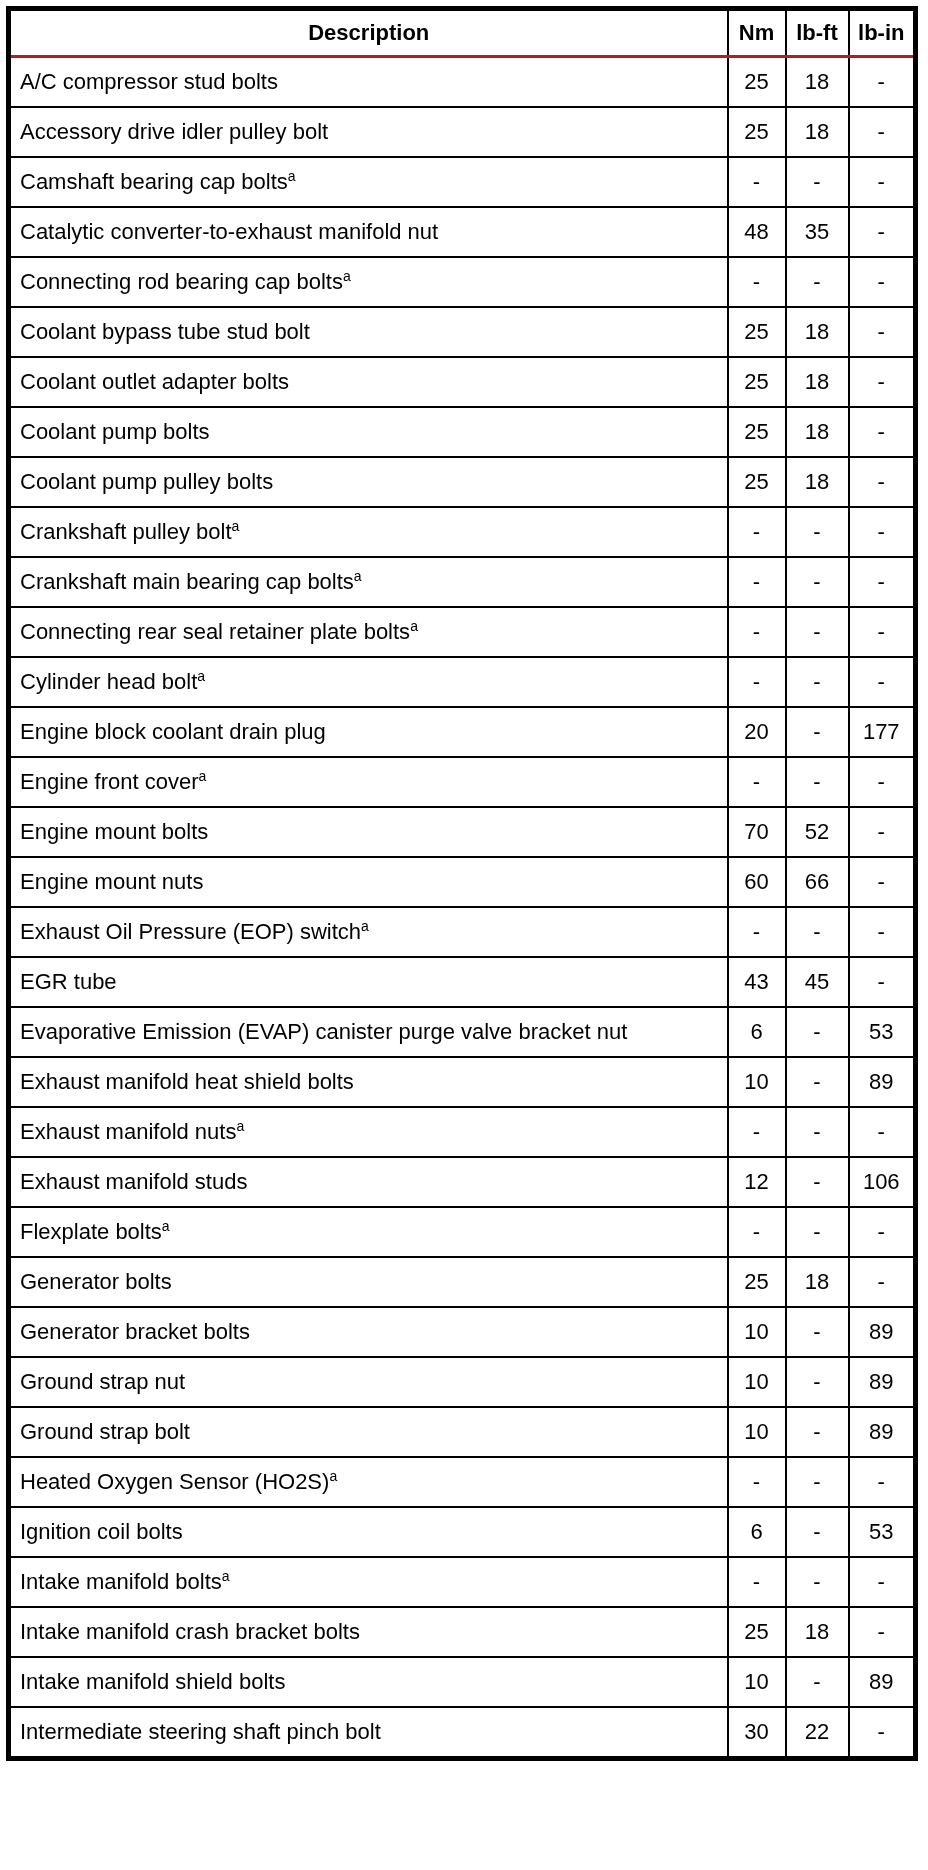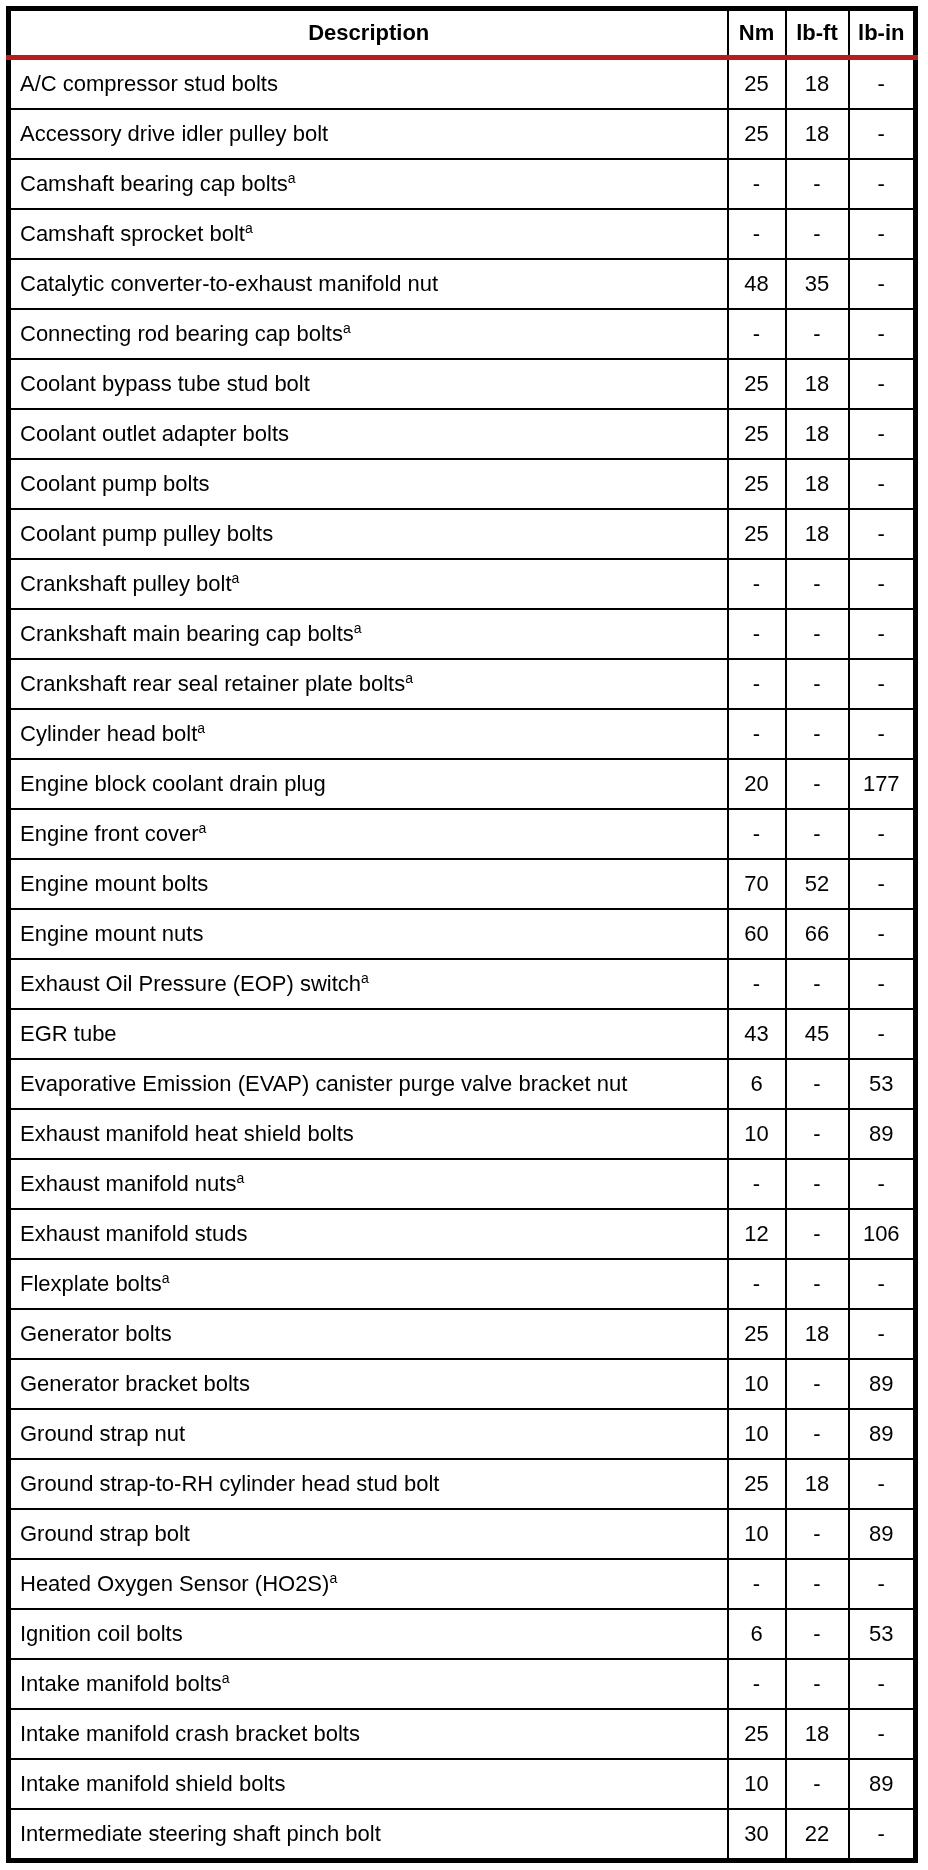--- a/index.html
+++ b/index.html
@@ -32,21 +32,21 @@
     border: 2px solid #000000;
     font-size: 22px;
     vertical-align: middle;
     white-space: nowrap;
     overflow: hidden;
   }
   .spec-table thead th {
     height: 42px;
     font-weight: bold;
     text-align: center;
-    border-bottom: 5px solid #b91c1c;
+    border-bottom: 3px solid #b91c1c;
   }
   .spec-table tbody td {
     height: 46px;
     font-weight: normal;
   }
   td.desc {
     text-align: left;
     padding-left: 9px;
     padding-right: 12px;
   }
@@ -93,26 +93,20 @@
     <td class="num">-</td>
   </tr>
 
   <tr>
     <td class="desc"><span>Camshaft bearing cap bolts</span><sup class="note">a</sup></td>
     <td class="num">-</td>
     <td class="num">-</td>
     <td class="num">-</td>
   </tr>
 
-  <tr>
-    <td class="desc"><span>Camshaft sprocket bolt</span><sup class="note">a</sup></td>
-    <td class="num">-</td>
-    <td class="num">-</td>
-    <td class="num">-</td>
-  </tr>
 
   <tr>
     <td class="desc"><span>Catalytic converter-to-exhaust manifold nut</span><sup class="note"></sup></td>
     <td class="num">48</td>
     <td class="num">35</td>
     <td class="num">-</td>
   </tr>
 
   <tr>
     <td class="desc"><span>Connecting rod bearing cap bolts</span><sup class="note">a</sup></td>
@@ -157,21 +151,21 @@
   </tr>
 
   <tr>
     <td class="desc"><span>Crankshaft main bearing cap bolts</span><sup class="note">a</sup></td>
     <td class="num">-</td>
     <td class="num">-</td>
     <td class="num">-</td>
   </tr>
 
   <tr>
-    <td class="desc"><span>Crankshaft rear seal retainer plate bolts</span><sup class="note">a</sup></td>
+    <td class="desc"><span>Connecting rear seal retainer plate bolts</span><sup class="note">a</sup></td>
     <td class="num">-</td>
     <td class="num">-</td>
     <td class="num">-</td>
   </tr>
 
   <tr>
     <td class="desc"><span>Cylinder head bolt</span><sup class="note">a</sup></td>
     <td class="num">-</td>
     <td class="num">-</td>
     <td class="num">-</td>
@@ -269,26 +263,20 @@
     <td class="num">89</td>
   </tr>
 
   <tr>
     <td class="desc"><span>Ground strap nut</span><sup class="note"></sup></td>
     <td class="num">10</td>
     <td class="num">-</td>
     <td class="num">89</td>
   </tr>
 
-  <tr>
-    <td class="desc"><span>Ground strap-to-RH cylinder head stud bolt</span><sup class="note"></sup></td>
-    <td class="num">25</td>
-    <td class="num">18</td>
-    <td class="num">-</td>
-  </tr>
 
   <tr>
     <td class="desc"><span>Ground strap bolt</span><sup class="note"></sup></td>
     <td class="num">10</td>
     <td class="num">-</td>
     <td class="num">89</td>
   </tr>
 
   <tr>
     <td class="desc"><span>Heated Oxygen Sensor (HO2S)</span><sup class="note">a</sup></td>

